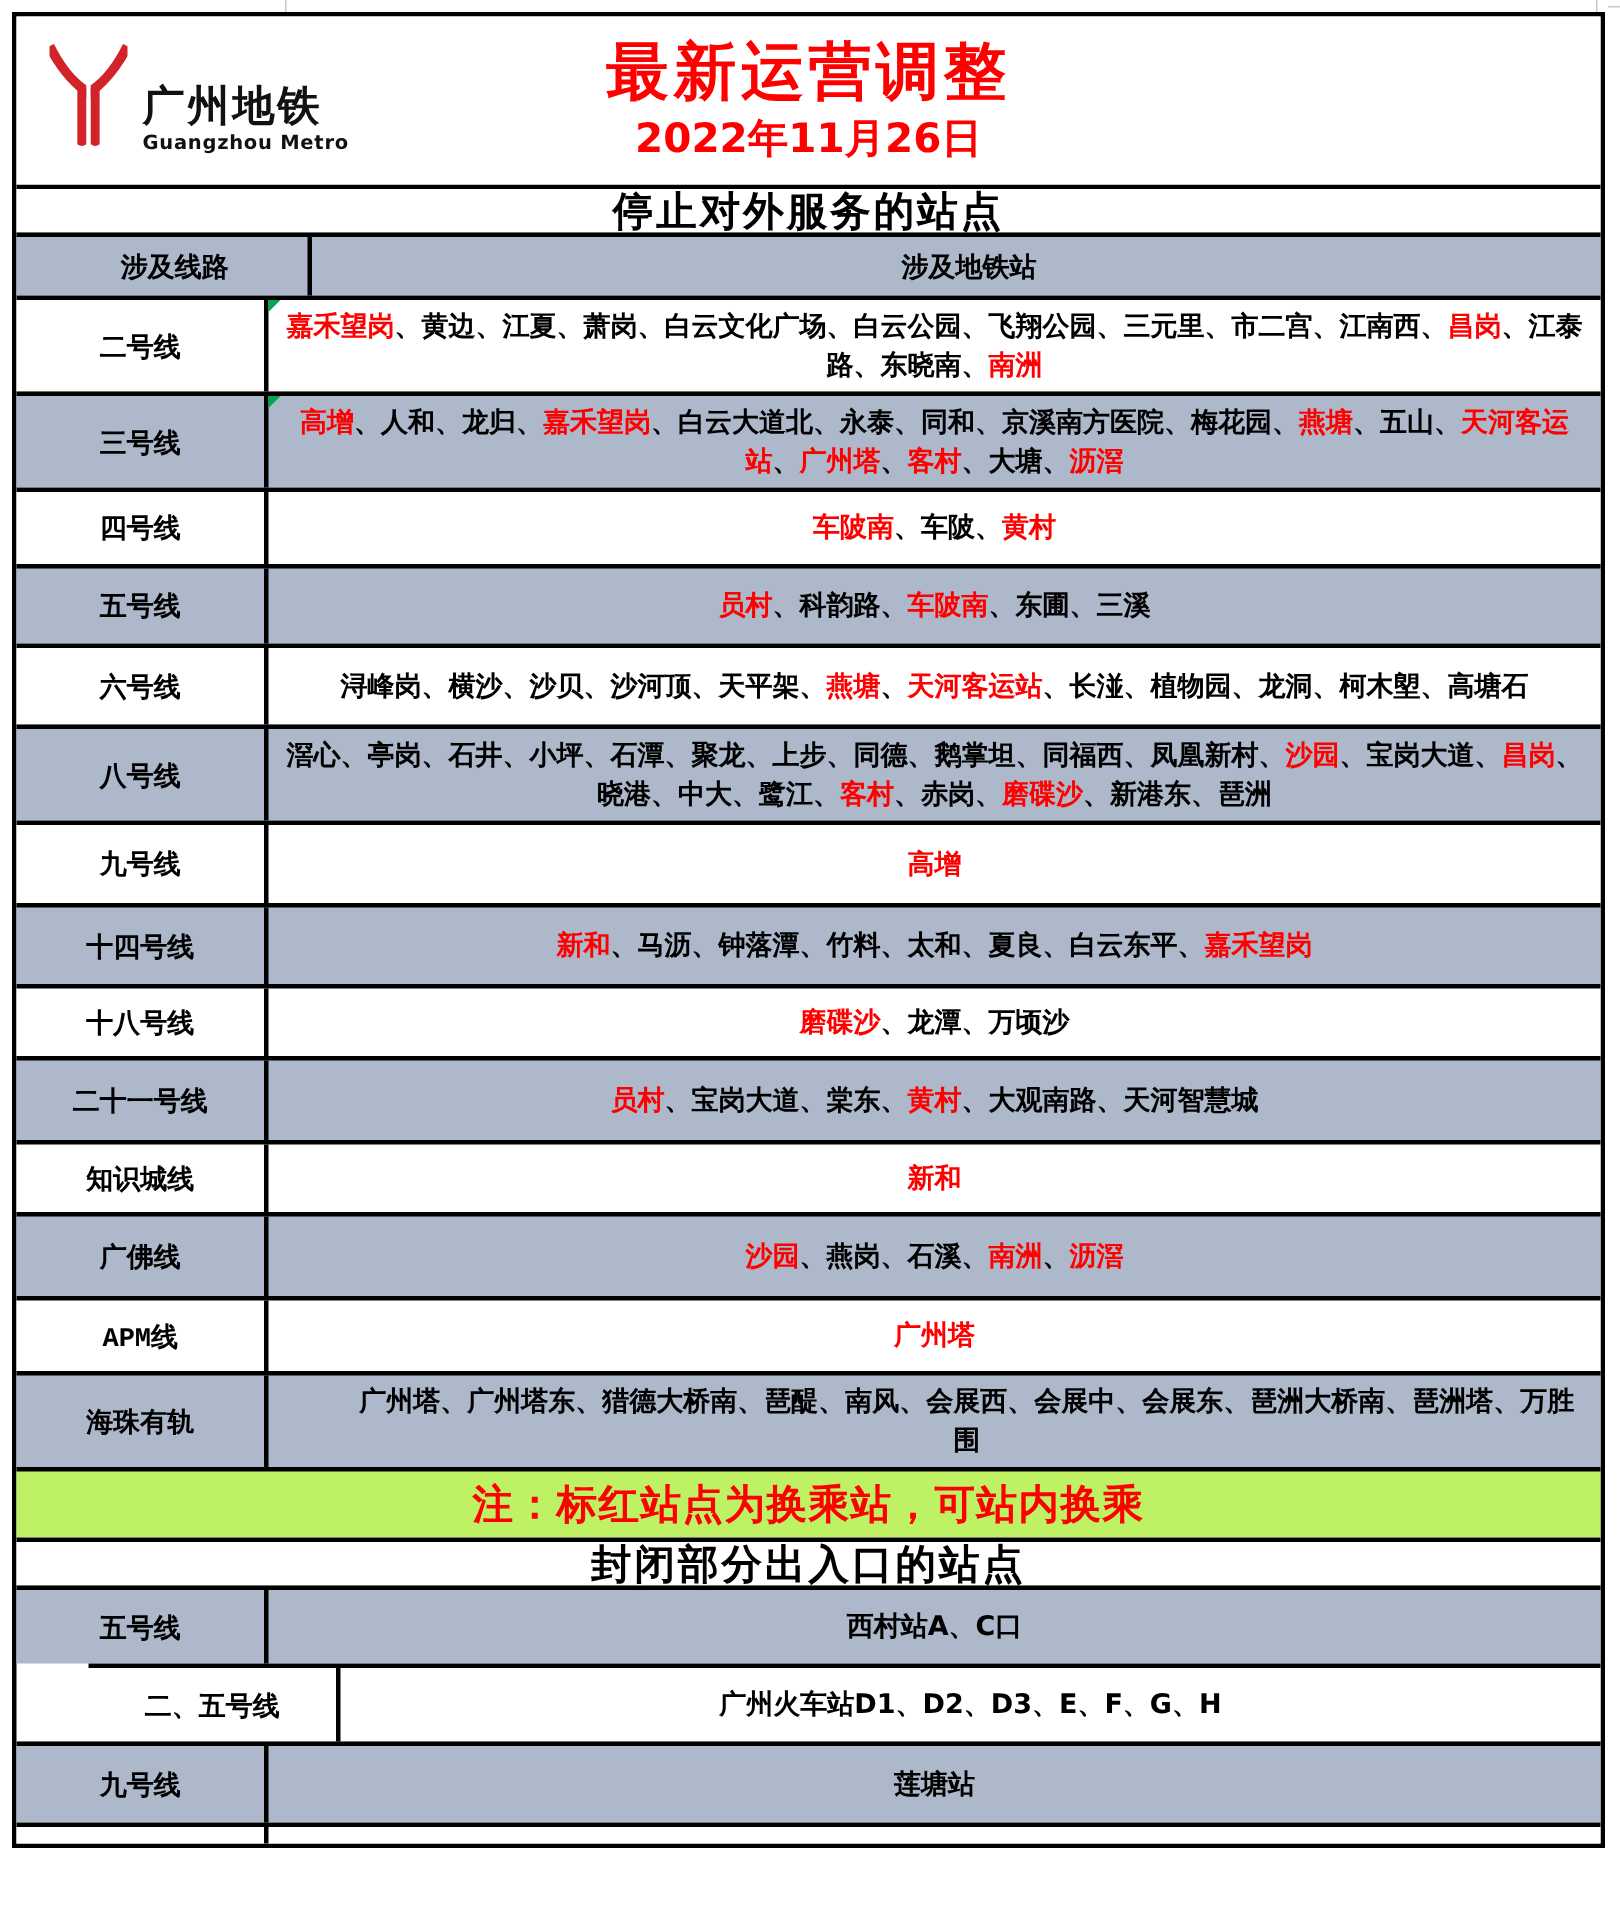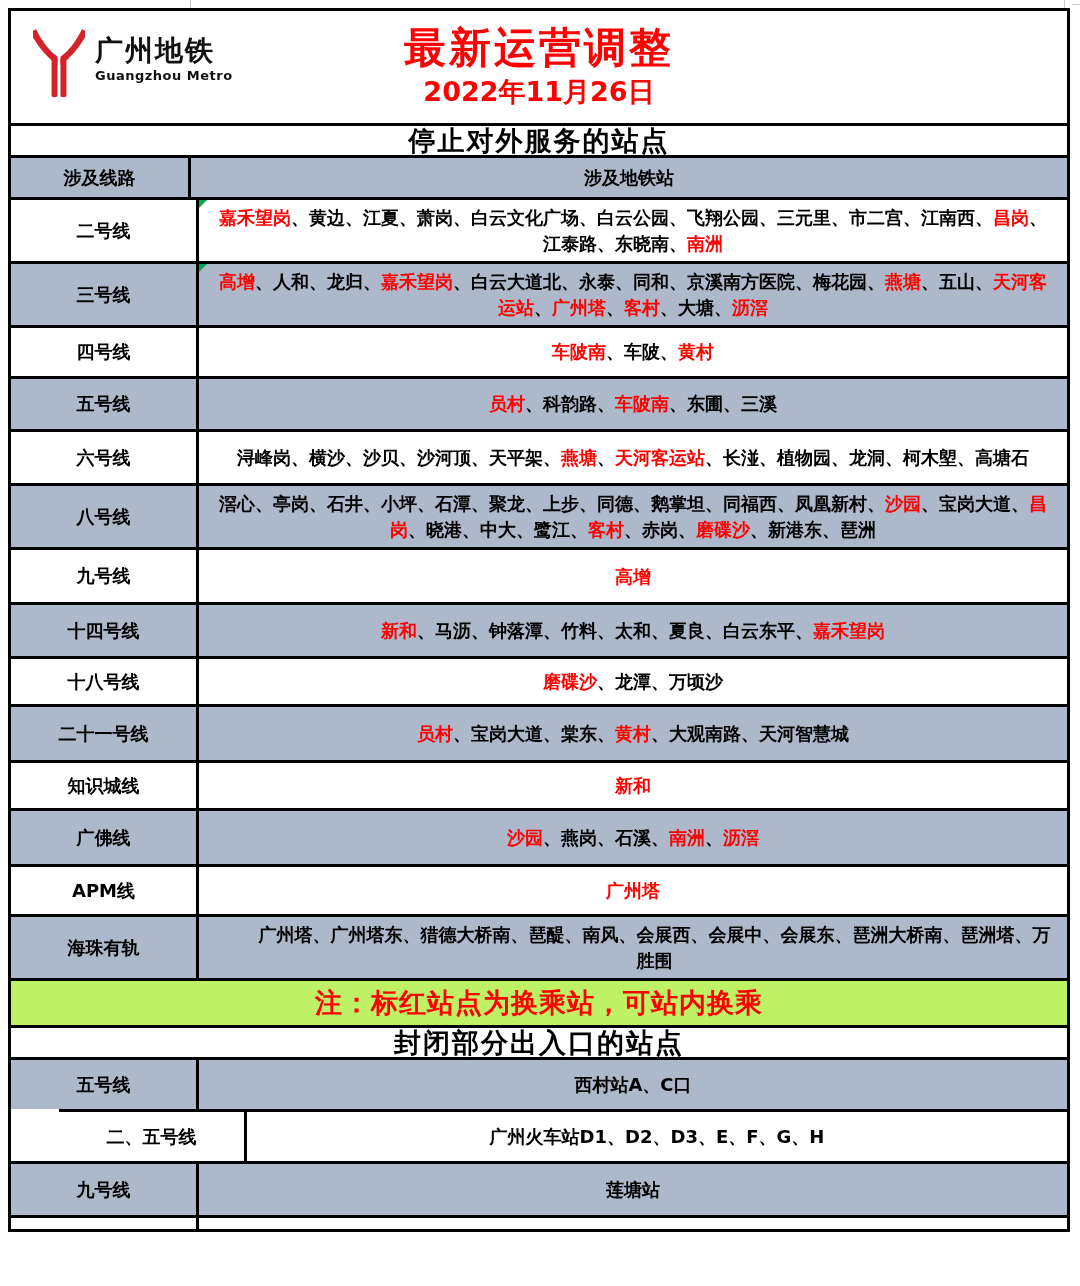--- a/index.html
+++ b/index.html
@@ -15,46 +15,46 @@
   .gridline-h { position: absolute; height: 1px; background: #c9c9c9; }
 
   .sheet {
     position: absolute; left: 8px; top: 8px; width: 1062px;
     border: 3px solid var(--border, #000);
     background: #fff;
   }
 
   
   .header-block { height: 112px; position: relative; display: flex; align-items: center; justify-content: center; background: #fff; }
-  .logo { position: absolute; left: 22px; top: 16px; display: flex; align-items: flex-start; }
+  .logo { position: absolute; left: 22px; top: 16px; display: flex; align-items: flex-end; }
   .logo-mark { width: 52px; height: 76px; }
   .logo-text { margin-left: 10px; margin-top: 10px; }
   .logo-text .cn { font-size: 28px; font-weight: 700; color: #111; letter-spacing: 2px; line-height: 1; }
   .logo-text .en { font-size: 13px; font-weight: 700; color: #111; margin-top: 3px; letter-spacing: 0.5px; }
   .title-wrap { text-align: center; }
   .main-title { font-size: 42px; font-weight: 700; color: var(--red, #f00); letter-spacing: 3px; line-height: 1.15; }
   .date-line { font-size: 27px; font-weight: 700; color: var(--red, #f00); margin-top: 2px; }
 
   .section-title {
     border-top: 3px solid var(--border, #000);
     height: 32px; display: flex; align-items: center; justify-content: center;
     font-size: 27px; font-weight: 700; color: #000; background: #fff; letter-spacing: 2px;
   }
 
   .thead { border-top: 3px solid var(--border, #000); display: flex; background: var(--shaded, #adb9ca); height: 42px; }
-  .thead .hcell { display: flex; align-items: center; justify-content: center; font-weight: 700; font-size: 18px; }
+  .thead .hcell { display: flex; align-items: center; justify-content: center; font-weight: 700; font-size: 18px; margin-left: 17px; }
   .hcell.line-col { width: 180px; flex: none; border-right: 3px solid var(--border, #000); }
   .hcell.st-col { flex: 1; }
 
   .row { display: flex; border-top: 3px solid var(--border, #000); background: #fff; }
   .row.shaded { background: var(--shaded, #adb9ca); }
   .line-cell {
-    width: 188px; flex: none; border-right: 3px solid var(--border, #000);
+    width: 168px; flex: none; border-right: 3px solid var(--border, #000);
     display: flex; align-items: center; justify-content: center;
-    font-size: 18px; font-weight: 700;
+    font-size: 18px; font-weight: 700; font-family: Liberation Mono, monospace;
   }
   .stations-cell { flex: 1; position: relative; display: flex; align-items: center; justify-content: center; padding: 5px 12px; }
   .st-text { text-align: center; font-size: 18px; font-weight: 700; line-height: 1.42; }
   .st-text .red { color: var(--red, #f00); }
   .err-marker { position: absolute; left: 0; top: 0; width: 0; height: 0;
     border-top: 8px solid var(--green, #00a650); border-right: 8px solid transparent; }
 
   .note-row {
     border-top: 3px solid var(--border, #000); height: 47px; background: #bef264;
     display: flex; align-items: center; justify-content: center;

